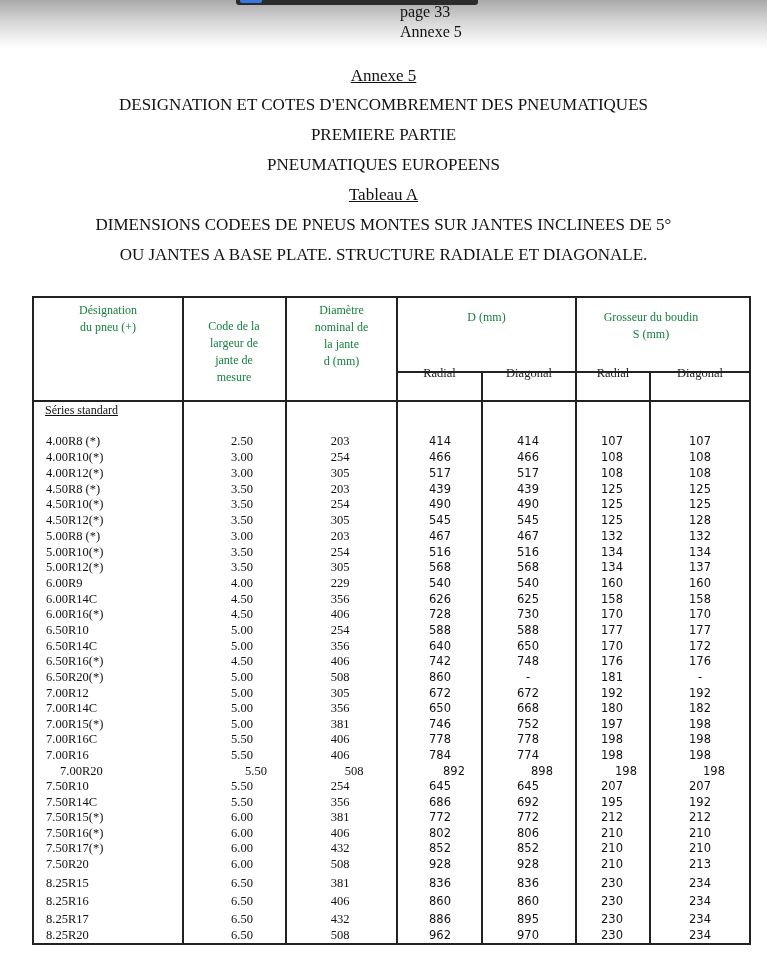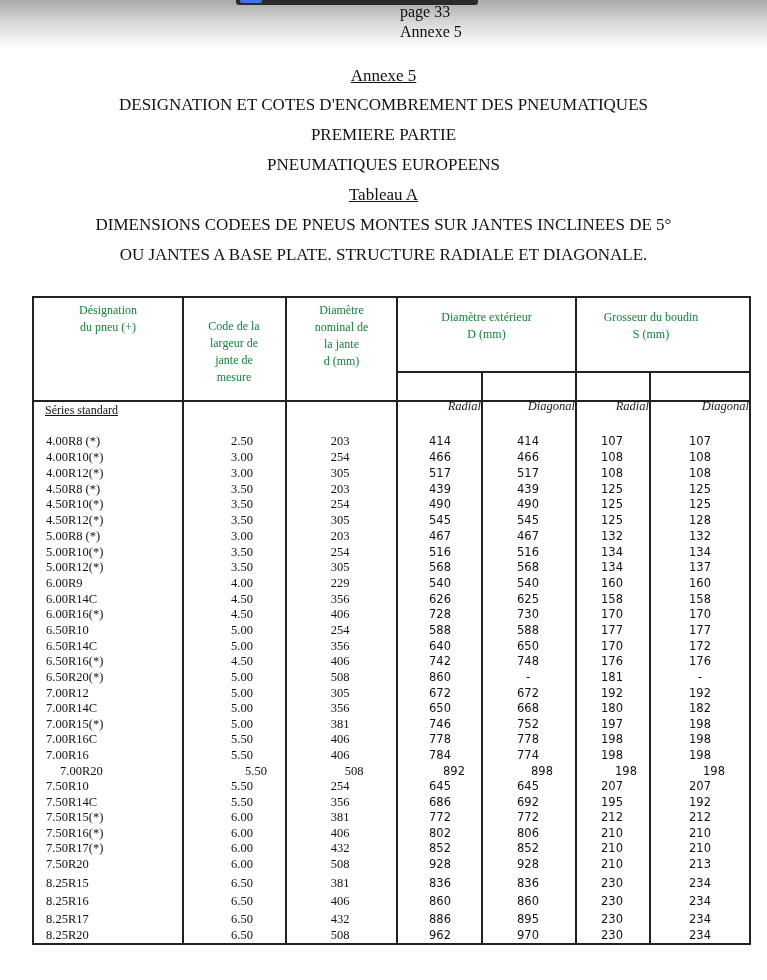--- a/index.html
+++ b/index.html
@@ -20,21 +20,21 @@
   .toolbar-pill .blue {
     position:absolute; left:4px; top:0; width:22px; height:3px; background:#3b76e0; border-radius:0 0 2px 2px;
   }
   .page-num { position:absolute; left:400px; top:3px; font-size:16px; }
   .annexe-head { position:absolute; left:400px; top:23px; font-size:16px; }
   .center-line { position:absolute; left:0; width:767px; text-align:center; font-size:17px; }
   .u { text-decoration:underline; }
   .hline { position:absolute; background:#222; height:2px; }
   .vline { position:absolute; background:#222; width:2px; }
   .hdr { position:absolute; text-align:center; font-size:12px; line-height:17px; color:#15803d; }
-  .subhdr { position:absolute; text-align:right; font-size:12.5px; top:399px; color:#222;font-style:italic; }
+  .subhdr { position:absolute; text-align:center; font-size:12.5px; top:366px; color:#222; }
   .section-label { position:absolute; left:45px; top:403px; font-size:12px; text-decoration:underline; }
   .row { position:absolute; left:0; width:767px; height:16px; font-size:12.5px; line-height:16px; }
   .row span { position:absolute; }
   .c-des { left:46px; }
   .c-code { left:222px; width:40px; text-align:center; }
   .c-dia { left:320px; width:40px; text-align:center; }
   .c-dr { left:420px; width:40px; text-align:center; font-family:"DejaVu Sans", sans-serif; font-size:11.5px; }
   .c-dd { left:508px; width:40px; text-align:center; font-family:"DejaVu Sans", sans-serif; font-size:11.5px; }
   .c-sr { left:592px; width:40px; text-align:center; font-family:"DejaVu Sans", sans-serif; font-size:11.5px; }
   .c-sd { left:680px; width:40px; text-align:center; font-family:"DejaVu Sans", sans-serif; font-size:11.5px; }
@@ -83,21 +83,20 @@
     <div>jante de</div>
     <div>mesure</div>
   </div>
   <div class="hdr" style="left:287px; width:109px; top:302px;">
     <div>Diamètre</div>
     <div>nominal de</div>
     <div>la jante</div>
     <div>d (mm)</div>
   </div>
   <div class="hdr" style="left:398px; width:177px; top:309px;">
-    <div>Diamètre extérieur</div>
     <div>D (mm)</div>
   </div>
   <div class="hdr" style="left:577px; width:148px; top:309px;">
     <div>Grosseur du boudin</div>
     <div>S (mm)</div>
   </div>
 
   <div class="subhdr" style="left:398px; width:83px;">Radial</div>
   <div class="subhdr" style="left:483px; width:92px;">Diagonal</div>
   <div class="subhdr" style="left:577px; width:72px;">Radial</div>

